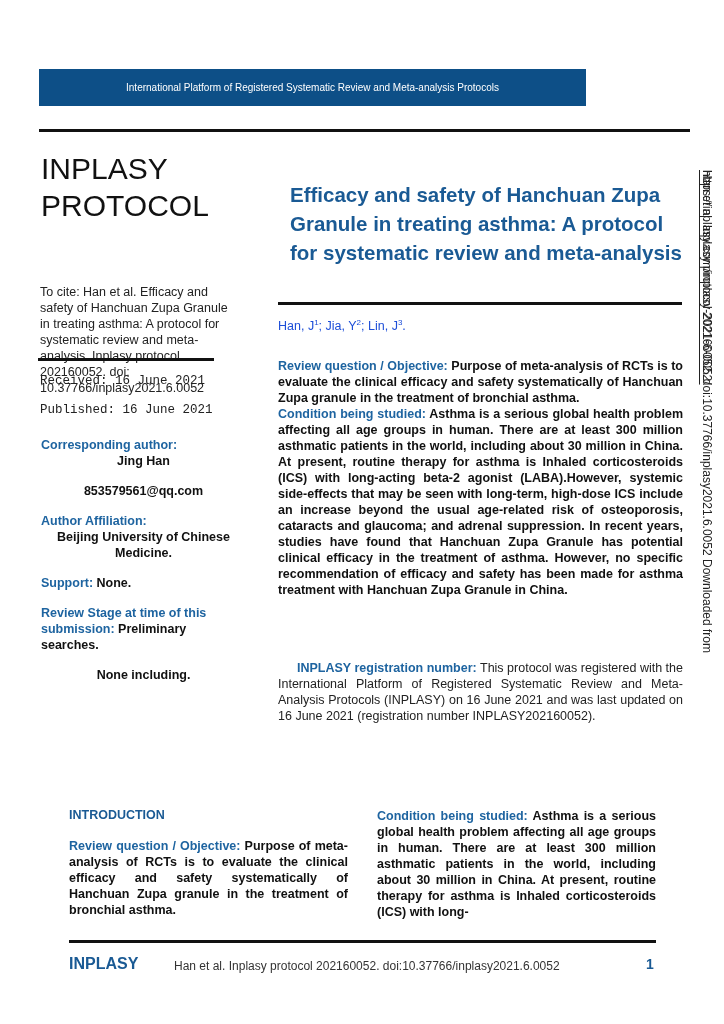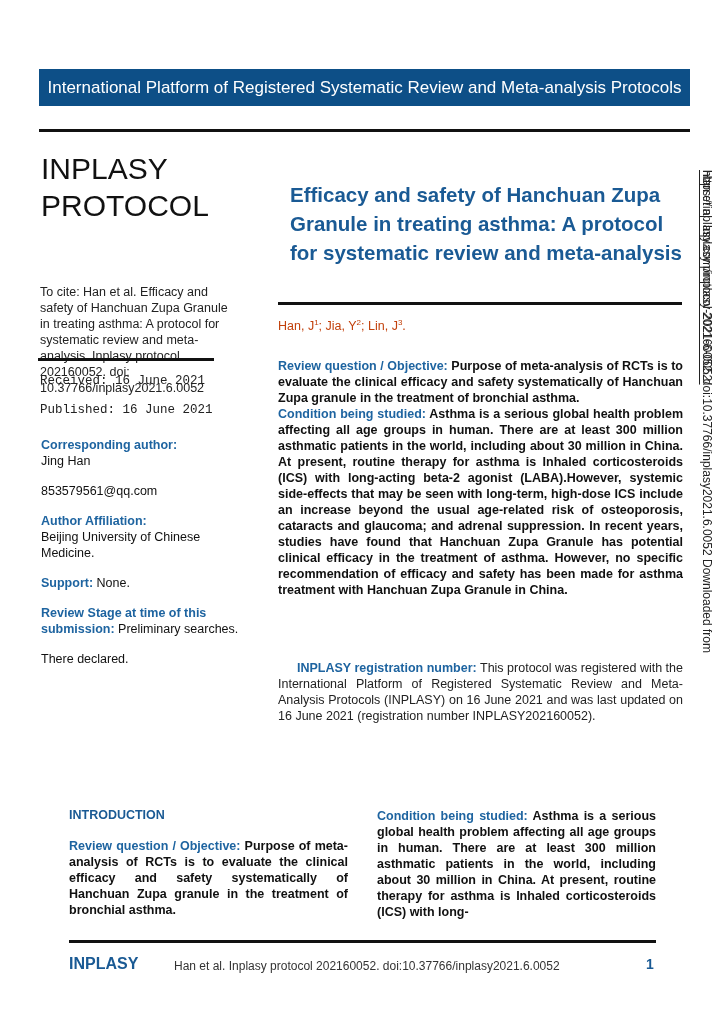--- a/index.html
+++ b/index.html
@@ -1,30 +1,30 @@
 <!DOCTYPE html>
 <html><head>
 <meta charset="utf-8">
 <style>
   html, body { margin:0; padding:0; background:#ffffff; }
   body { width:724px; height:1024px; position:relative; overflow:hidden; font-family:"Liberation Sans", sans-serif; color:#111; }
-  .banner { position:absolute; left:39px; top:69px; width:651px; height:37px; background:#0d4f87; color:#fff; font-size:17px; display:flex; align-items:center; justify-content:center; }
+  .banner { position:absolute; left:39px; top:69px; width:547px; height:37px; background:#0d4f87; color:#fff; font-size:10px; display:flex; align-items:center; justify-content:center; }
   .rule-top { position:absolute; left:39px; top:129px; width:651px; height:3px; background:#111; }
   .brand { position:absolute; left:41px; top:150px; font-size:30px; line-height:37px; color:#111; font-weight:normal; }
   .cite { position:absolute; left:40px; top:240px; width:200px; font-size:12.5px; line-height:16px; color:#222;margin-top:44px; }
   .rule-left { position:absolute; left:38px; top:358px; width:176px; height:3px; background:#111; }
   .dates { position:absolute; left:40px; top:374px; font-size:12.5px; color:#222;font-family:Liberation Mono, monospace; }
   .dates div { height:29px; }
   .meta { position:absolute; left:41px; top:437px; width:205px; font-size:12.5px; line-height:16px; }
   .meta .blk { margin-bottom:14px; }
   .lbl { color:#1e64a0; font-weight:bold; }
-  .val { color:#111; font-weight:normal; }
+  .val { color:#111; font-weight:bold;text-align:center; }
   .title { position:absolute; left:278px; top:168px; width:400px; font-size:20.5px; line-height:29px; font-weight:bold; color:#1a5a94; }
   .rule-title { position:absolute; left:278px; top:302px; width:404px; height:3px; background:#111; }
-  .authors { position:absolute; left:278px; top:318px; font-size:12.5px; color:#c2410c;text-align:right; }
+  .authors { position:absolute; left:278px; top:318px; font-size:12.5px; color:#1d4ed8;text-align:right; }
   .authors sup { font-size:8px; }
   .abstract { position:absolute; left:278px; top:358px; width:405px; font-size:12.5px; line-height:16px; text-align:justify; font-weight:bold; color:#111; }
   .abstract p { margin:0; }
   .reg { position:absolute; left:278px; top:660px; width:405px; font-size:12.5px; line-height:16px; text-align:justify; color:#222; }
   .reg .lbl { font-weight:bold;padding-left:19px; }
   .side { position:absolute; left:700px; top:170px; width:18px; height:730px; }
   .side span { position:absolute; left:0; top:0; writing-mode:vertical-rl; font-size:12px; color:#222; white-space:nowrap; }
   .side a { color:#222; text-decoration:underline; }
   .intro-h { position:absolute; left:69px; top:808px; font-size:12.5px; font-weight:bold; color:#1a5a94; }
   .col1 { position:absolute; left:69px; top:838px; width:279px; font-size:12.5px; line-height:16px; text-align:justify; font-weight:bold; color:#111; }
@@ -68,21 +68,21 @@
   </div>
   <div class="blk">
     <span class="lbl">Support:</span>
     <span class="val">None.</span>
   </div>
   <div class="blk">
     <span class="lbl">Review Stage at time of this submission:</span>
     <span class="val">Preliminary searches.</span>
   </div>
   <div class="blk">
-    <div class="val">There declared.</div>
+    <div class="val">None including.</div>
   </div>
 </div>
 
 <h1 class="title" style="margin:12px">Efficacy and safety of Hanchuan Zupa Granule in treating asthma: A protocol for systematic review and meta-analysis</h1>
 <div class="rule-title"></div>
 
 <div class="authors">
   <span><span>Han, J</span><sup>1</sup><span>; </span></span><span><span>Jia, Y</span><sup>2</sup><span>; </span></span><span><span>Lin, J</span><sup>3</sup><span>.</span></span>
 </div>
 

